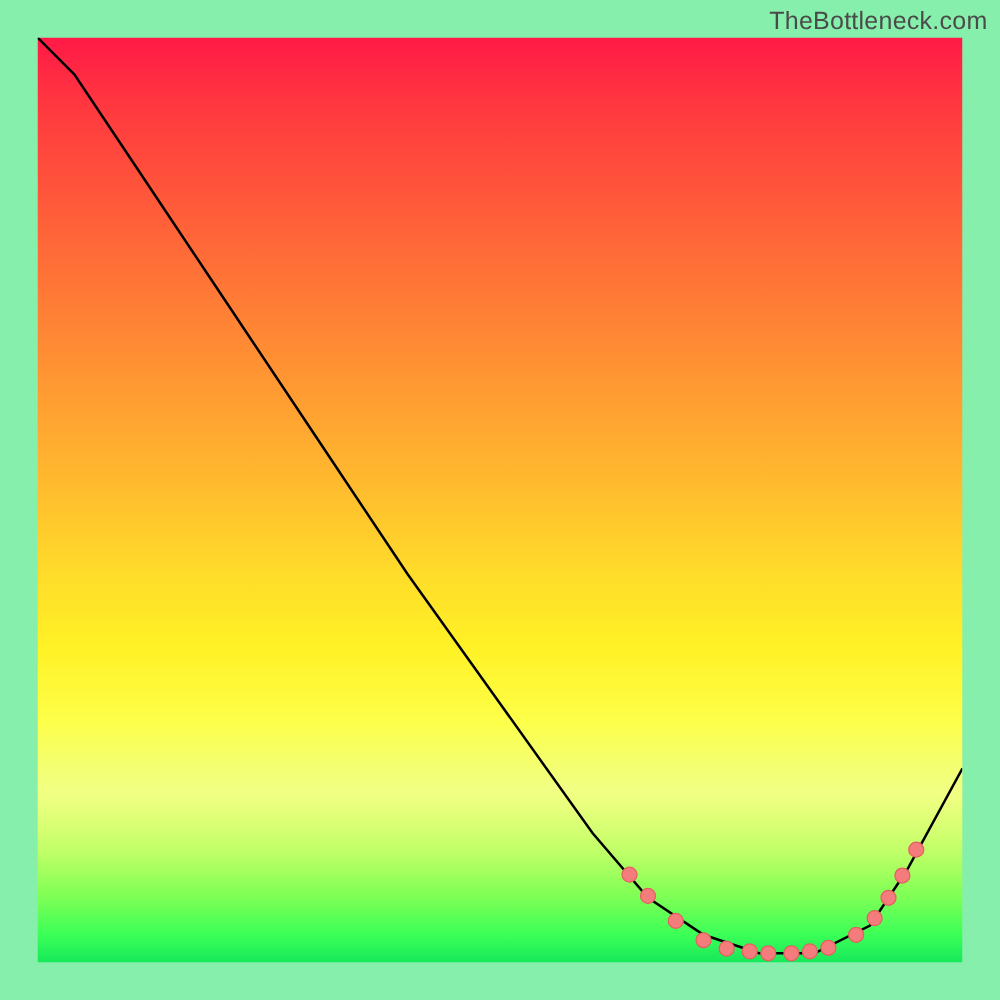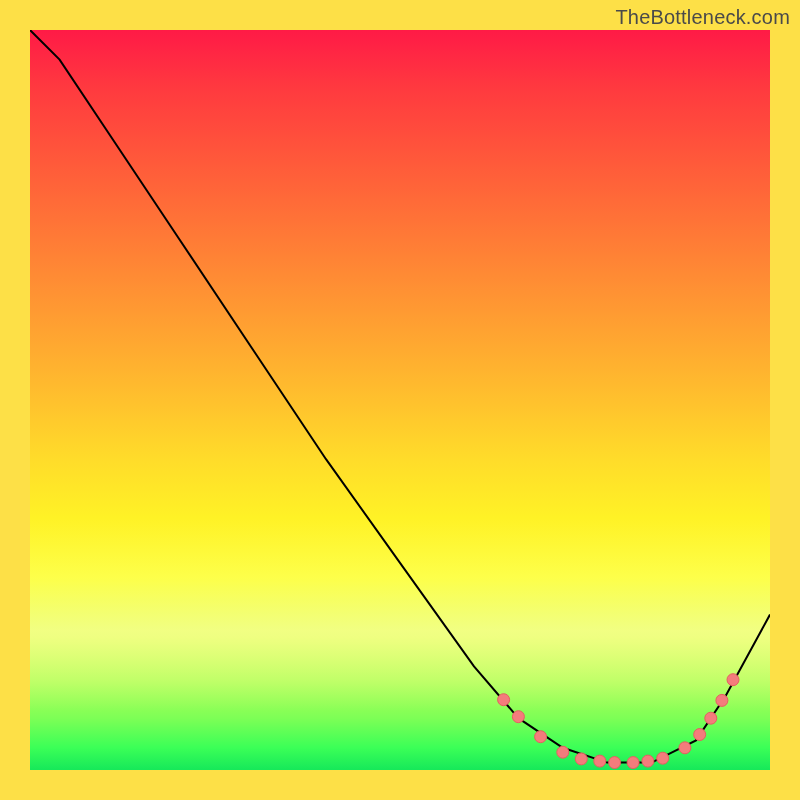--- a/index.html
+++ b/index.html
@@ -8,21 +8,21 @@
     width: 800px;
     height: 800px;
     background: #000;
     font-family: Arial, Helvetica, sans-serif;
     overflow: hidden;
   }
   .frame {
     position: relative;
     width: 800px;
     height: 800px;
-    background: #fde047;
+    background: #86efac;
   }
   .watermark {
     position: absolute;
     top: 6px;
     right: 10px;
     color: #4a4a4a;
     font-size: 20px;
     font-weight: 500;
     letter-spacing: 0.2px;
     user-select: none;

